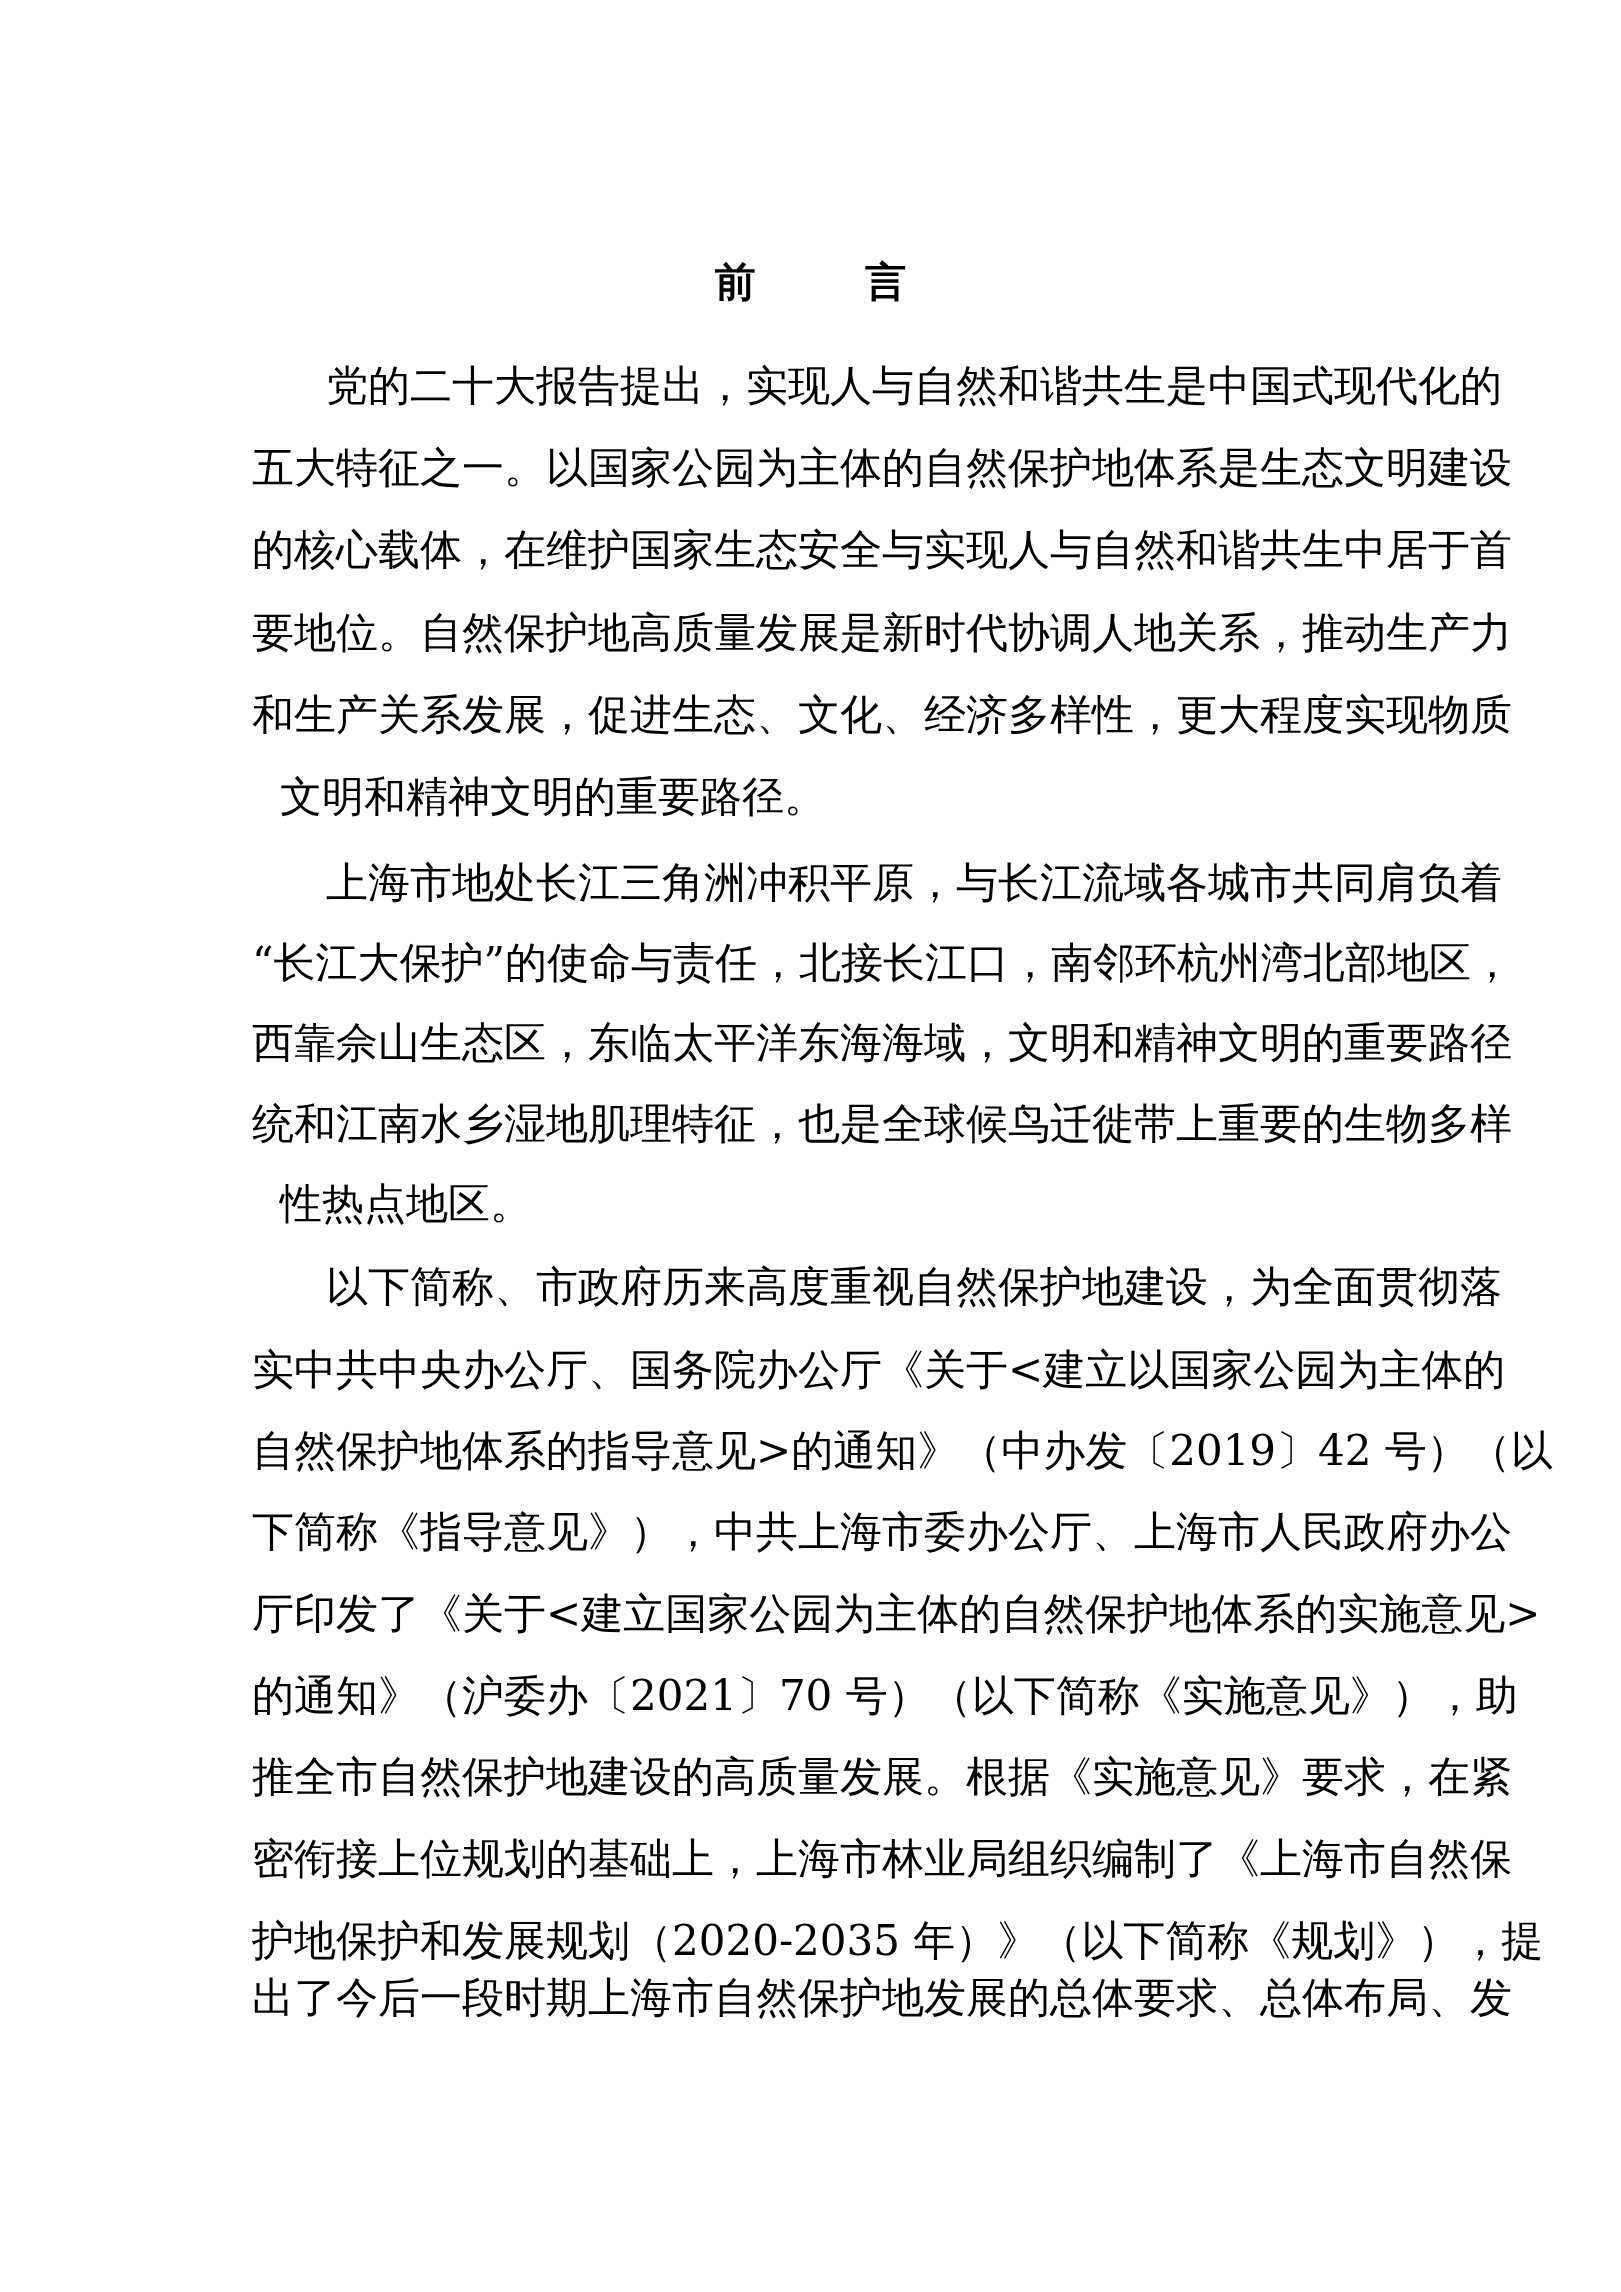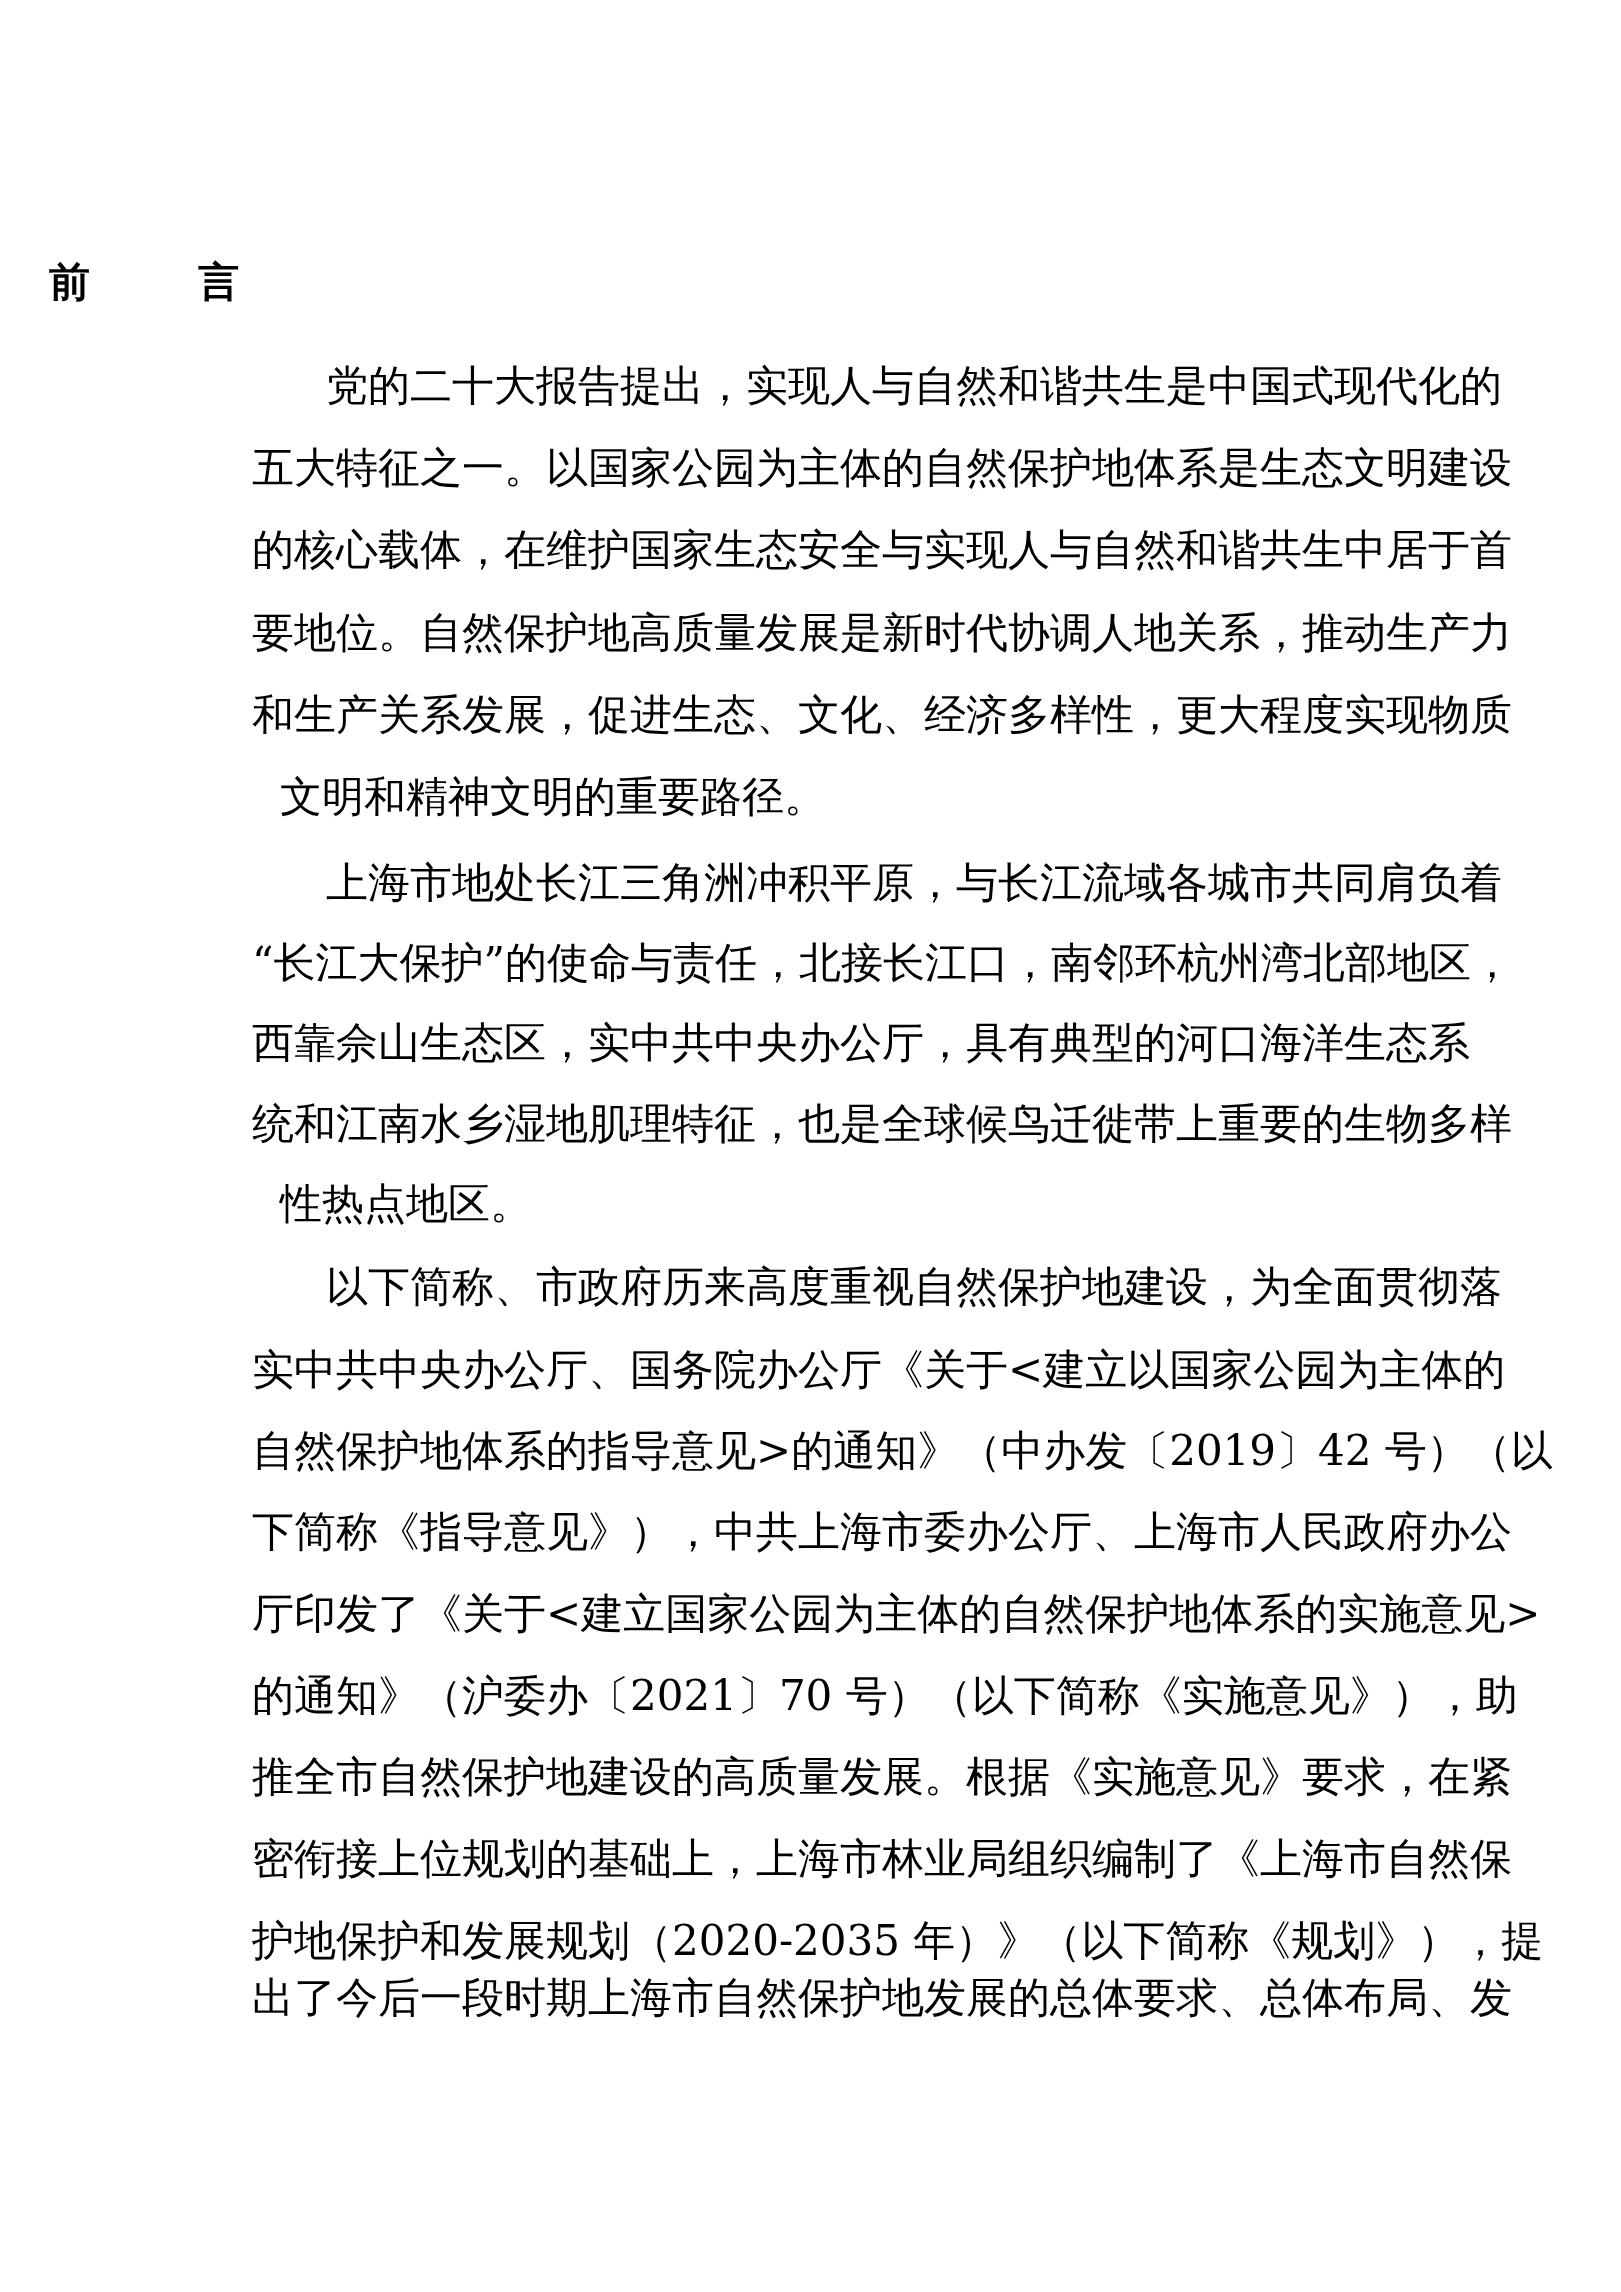--- a/index.html
+++ b/index.html
@@ -1,20 +1,20 @@
 <!DOCTYPE html>
 <html><head>
 <meta charset="utf-8">
 <style>
   html, body { margin: 0; padding: 0; background: #ffffff; }
   body { width: 1621px; height: 2293px; position: relative; overflow: hidden;
          font-family: "DejaVu Serif", "Liberation Serif", serif; color: #000; }
   .page { position: absolute; left: 0; top: 0; width: 1621px; height: 2293px; background: #fff; }
   .title { position: absolute; left: 0; width: 1621px; top: 257px; height: 51px;
-           text-align: left; font-family: Liberation Serif, serif;
+           text-align: center; font-family: Liberation Sans, sans-serif;
            font-weight: bold; font-size: 41px; line-height: 51px; letter-spacing: 49px;
            padding-left: 49px; box-sizing: border-box; color: #000; }
   .body-text { position: absolute; left: 252px; top: 0; width: 1120px; }
   .line { position: absolute; left: 0; width: 1120px; height: 43px;
           font-size: 42px; line-height: 43px; text-align: justify; text-align-last: justify;
           white-space: nowrap; overflow: visible; color: #000000; }
   .line.indent { left: 74px; width: 1046px; }
   .line.last { text-align-last: left; margin-left: 28px; }
 </style>
 </head>
@@ -31,21 +31,21 @@
       <div class="line" style="top:446px">五大特征之一。以国家公园为主体的自然保护地体系是生态文明建设</div>
       <div class="line" style="top:528px">的核心载体，在维护国家生态安全与实现人与自然和谐共生中居于首</div>
       <div class="line" style="top:611px">要地位。自然保护地高质量发展是新时代协调人地关系，推动生产力</div>
       <div class="line" style="top:693px">和生产关系发展，促进生态、文化、经济多样性，更大程度实现物质</div>
       <div class="line last" style="top:775px">文明和精神文明的重要路径。</div>
     </div>
 
     <div>
       <div class="line indent" style="top:861px">上海市地处长江三角洲冲积平原，与长江流域各城市共同肩负着</div>
       <div class="line" style="top:941px">“长江大保护”的使命与责任，北接长江口，南邻环杭州湾北部地区，</div>
-      <div class="line" style="top:1021px">西靠佘山生态区，实中共中央办公厅，具有典型的河口海洋生态系</div>
+      <div class="line" style="top:1021px">西靠佘山生态区，东临太平洋东海海域，文明和精神文明的重要路径</div>
       <div class="line" style="top:1102px">统和江南水乡湿地肌理特征，也是全球候鸟迁徙带上重要的生物多样</div>
       <div class="line last" style="top:1182px">性热点地区。</div>
     </div>
 
     <div>
       <div class="line indent" style="top:1265px">以下简称、市政府历来高度重视自然保护地建设，为全面贯彻落</div>
       <div class="line" style="top:1348px">实中共中央办公厅、国务院办公厅《关于&lt;建立以国家公园为主体的</div>
       <div class="line" style="top:1429px">自然保护地体系的指导意见&gt;的通知》（中办发〔2019〕42 号）（以</div>
       <div class="line" style="top:1510px">下简称《指导意见》），中共上海市委办公厅、上海市人民政府办公</div>
       <div class="line" style="top:1592px">厅印发了《关于&lt;建立国家公园为主体的自然保护地体系的实施意见&gt;</div>

